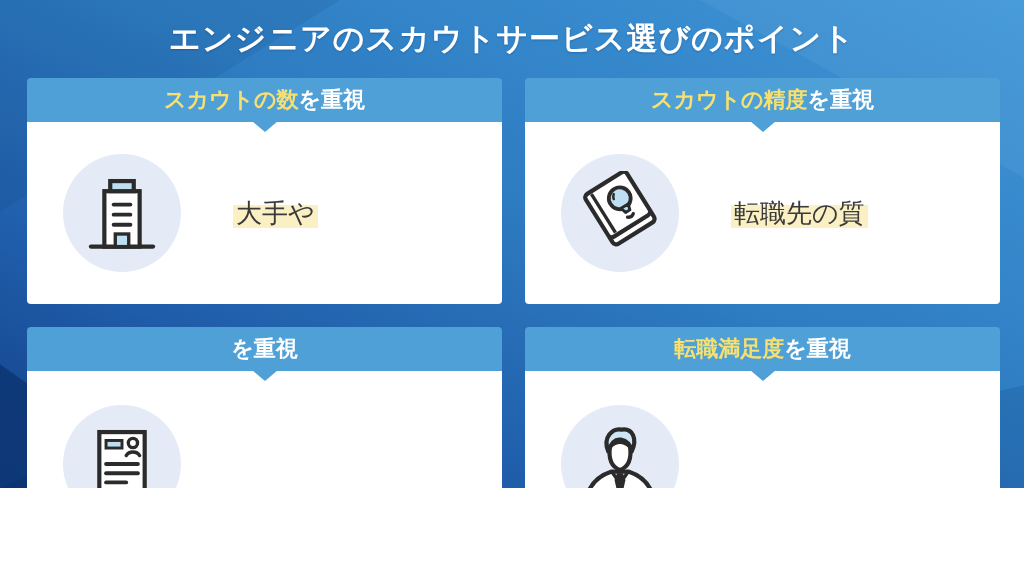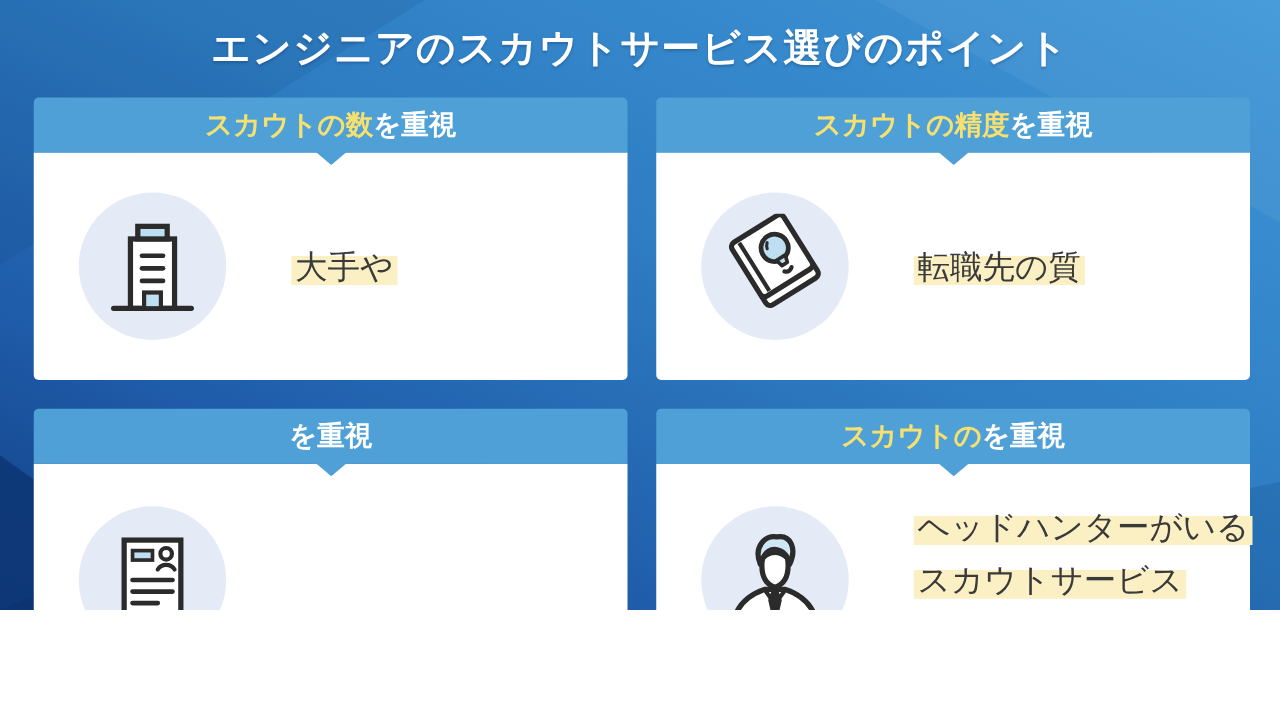--- a/index.html
+++ b/index.html
@@ -138,37 +138,32 @@
             <line x1="31" y1="50" x2="69" y2="50" stroke="#2b2b2b" stroke-width="4.5" stroke-linecap="round"></line>
             <line x1="31" y1="61" x2="69" y2="61" stroke="#2b2b2b" stroke-width="4.5" stroke-linecap="round"></line>
             <line x1="31" y1="72" x2="55" y2="72" stroke="#2b2b2b" stroke-width="4.5" stroke-linecap="round"></line>
           </svg>
         </div>
       </div>
     </section>
 
     <section class="card">
       <header class="card-header">
-        <span class="em">スカウトの</span>
+        <span class="em">転職満足度</span>
           <span>を重視</span>
         <span class="notch"></span>
       </header>
       <div class="card-body">
         <div class="icon-circle">
           <svg width="84" height="84" viewBox="0 0 100 100">
             <path d="M10 91 C14 72 28 63 40 59 L60 59 C72 63 86 72 90 91 Z" fill="#ffffff"></path>
             <path d="M10 91 C14 72 28 63 40 59 L60 59 C72 63 86 72 90 91" fill="none" stroke="#2b2b2b" stroke-width="5" stroke-linecap="round" stroke-linejoin="round"></path>
             <path d="M40 59 L50 73 L60 59" fill="none" stroke="#2b2b2b" stroke-width="4" stroke-linejoin="round"></path>
             <path d="M46.5 61 h7 l3 8 -4.5 20 h-4 l-4.5 -20 z" fill="#2b2b2b"></path>
             <path d="M38 29 q-3 23 12 28 q15 -5 12 -28 q-12 -11 -24 0" fill="#ffffff" stroke="#2b2b2b" stroke-width="5" stroke-linejoin="round"></path>
             <path d="M36 35 C29 18 41 7 52 9 C65 7 71 20 64 35 C62 26 57 22 51 21 C44 20 39 26 36 35 Z" fill="#cfe6f4" stroke="#2b2b2b" stroke-width="5" stroke-linejoin="round"></path>
           </svg>
         </div>
-        <div class="card-text">
-          <div class="line"><span class="hl">ヘッドハンターがいる</span></div>
-          <div class="line"><span class="hl">スカウトサービス</span></div>
-          <div class="line"><span>に注目</span></div>
-        </div>
       </div>
     </section>
 
   </div>
 </div>
 
 </body></html>

